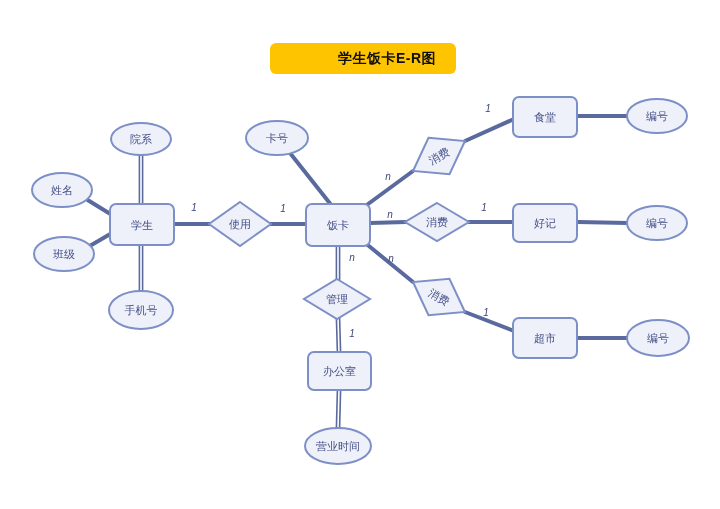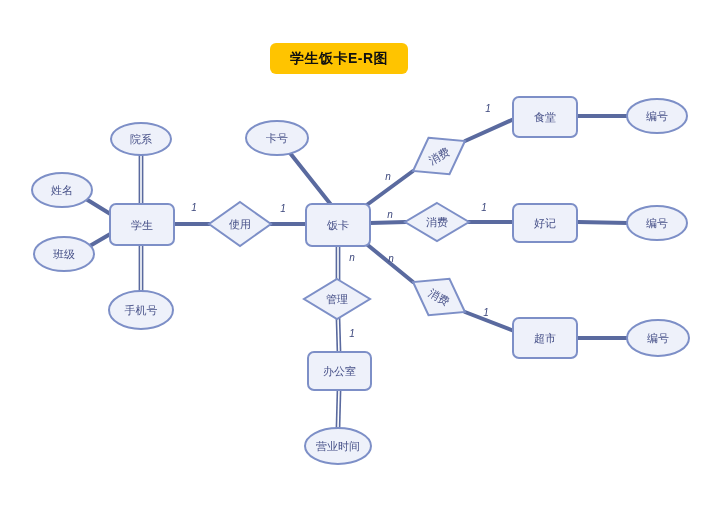--- a/index.html
+++ b/index.html
@@ -15,20 +15,21 @@
   }
   .er-svg{position:absolute;left:0;top:0;}
   .title-box{
     position:absolute;
     left:270px;top:43px;width:138px;height:31px;
     background:#FFC400;
     border-radius:6px;
     display:flex;align-items:center;justify-content:center;
     font-size:14px;font-weight:bold;color:#101010;
     letter-spacing:0.5px;
+    padding-left:48px;
   }
   text{font-family:"Liberation Sans", sans-serif;}
 </style>
 </head>
 <body>
 
 <div class="stage">
   <svg class="er-svg" width="720" height="509" viewBox="0 0 720 509">
       <line x1="86" y1="199" x2="112" y2="215" stroke="#5a6a9f" stroke-width="4" stroke-linecap="round"></line>
       <line x1="88" y1="247" x2="112" y2="233" stroke="#5a6a9f" stroke-width="4" stroke-linecap="round"></line>

